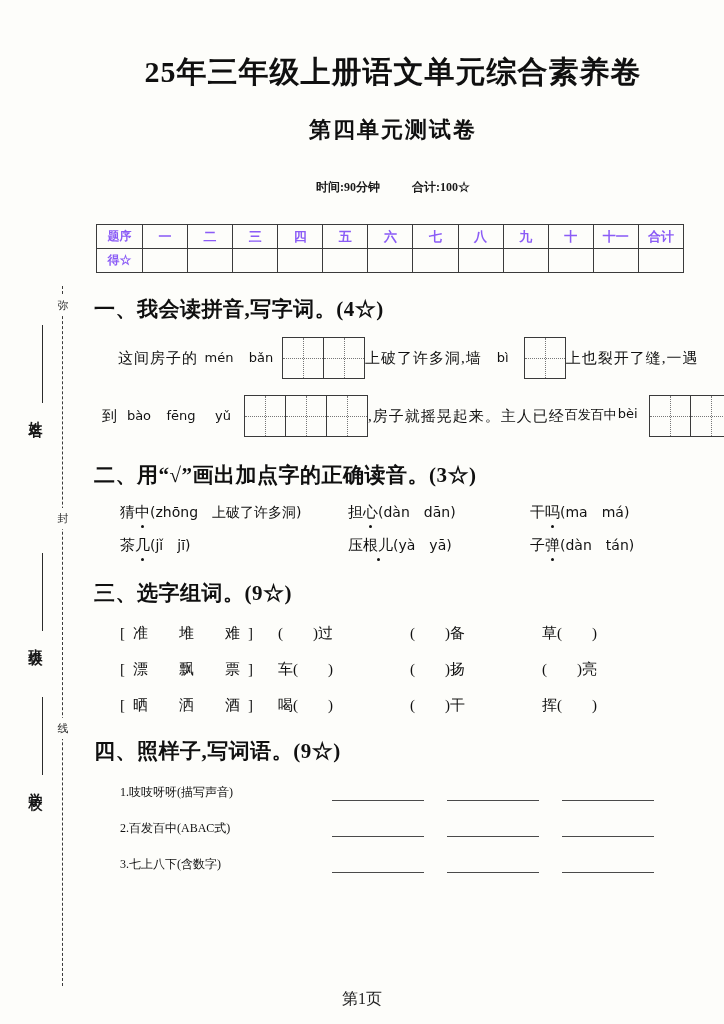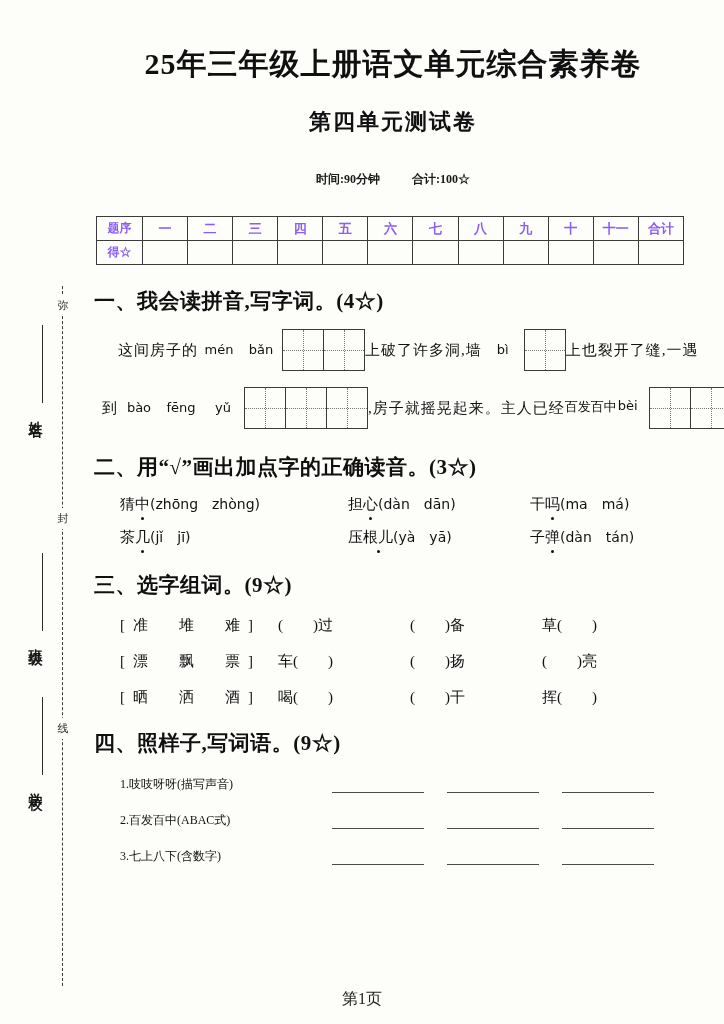--- a/index.html
+++ b/index.html
@@ -63,21 +63,21 @@
   }
   .vr1 { top: 325px; height: 78px; }
   .vr2 { top: 553px; height: 78px; }
   .vr3 { top: 697px; height: 78px; }
 
   
   .page {
     position: absolute;
     left: 84px; top: 0;
     width: 640px; height: 818px;
-    padding: 8px 22px 0 0;
+    padding: 16px 22px 0 0;
   }
 
   .title {
     margin: 0;
     padding-top: 36px;
     text-align: center;
     font-size: 30px;
     font-weight: bold;
     letter-spacing: 1px;
     font-family: "Liberation Serif", "DejaVu Serif", serif;
@@ -366,21 +366,21 @@
       </span>
       <span class="txt">要重建了。</span>
     </div>
   </div>
 
   <div class="section s2">
     <div class="q-head">二、用“√”画出加点字的正确读音。(3☆)</div>
 
     <div class="pron-row">
       <span class="pron-item pi-1">
-        <span>猜</span><span class="dotted-char">中</span><span class="py">(<span>zhōng</span><span class="sp"></span><span>zhòng</span>)</span>
+        <span>猜</span><span class="dotted-char">中</span><span class="py">(<span>zhōng</span><span class="sp"></span><span>上破了许多洞</span>)</span>
       </span>
       <span class="pron-item pi-2">
         <span>担</span><span class="dotted-char">心</span><span class="py">(<span>dàn</span><span class="sp"></span><span>dān</span>)</span>
       </span>
       <span class="pron-item pi-3">
         <span>干</span><span class="dotted-char">吗</span><span class="py">(<span>ma</span><span class="sp"></span><span>má</span>)</span>
       </span>
     </div>
 
     <div class="pron-row">

